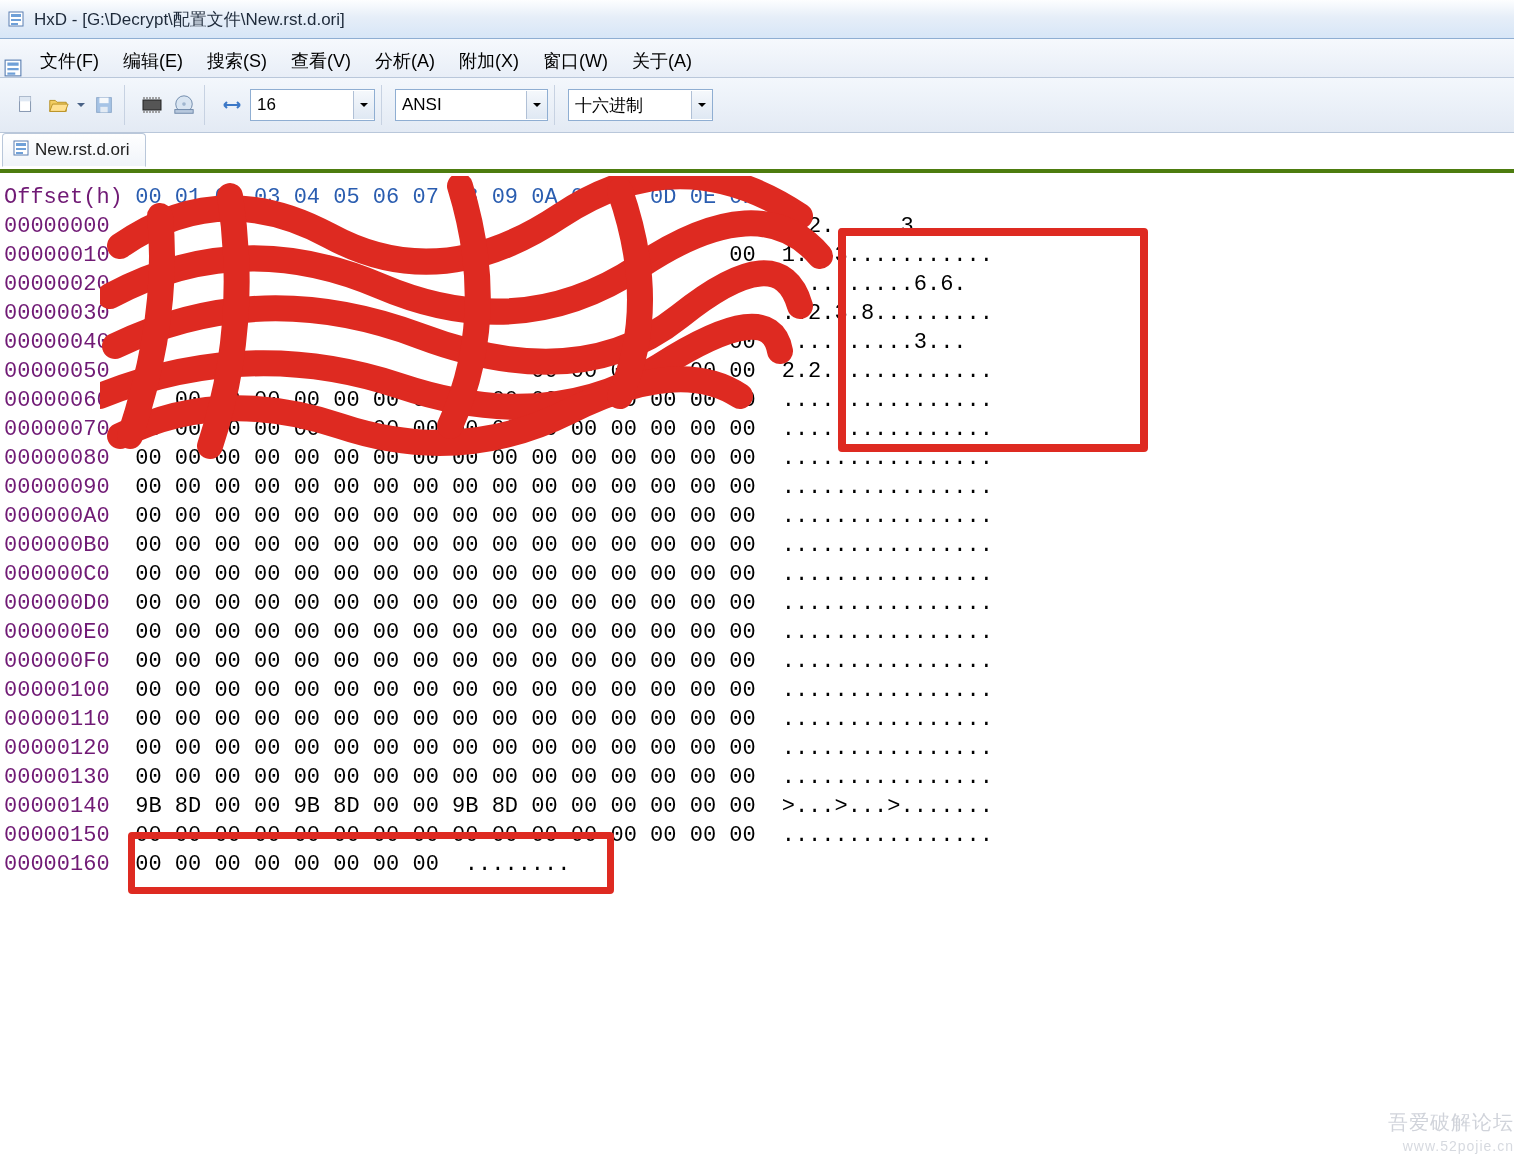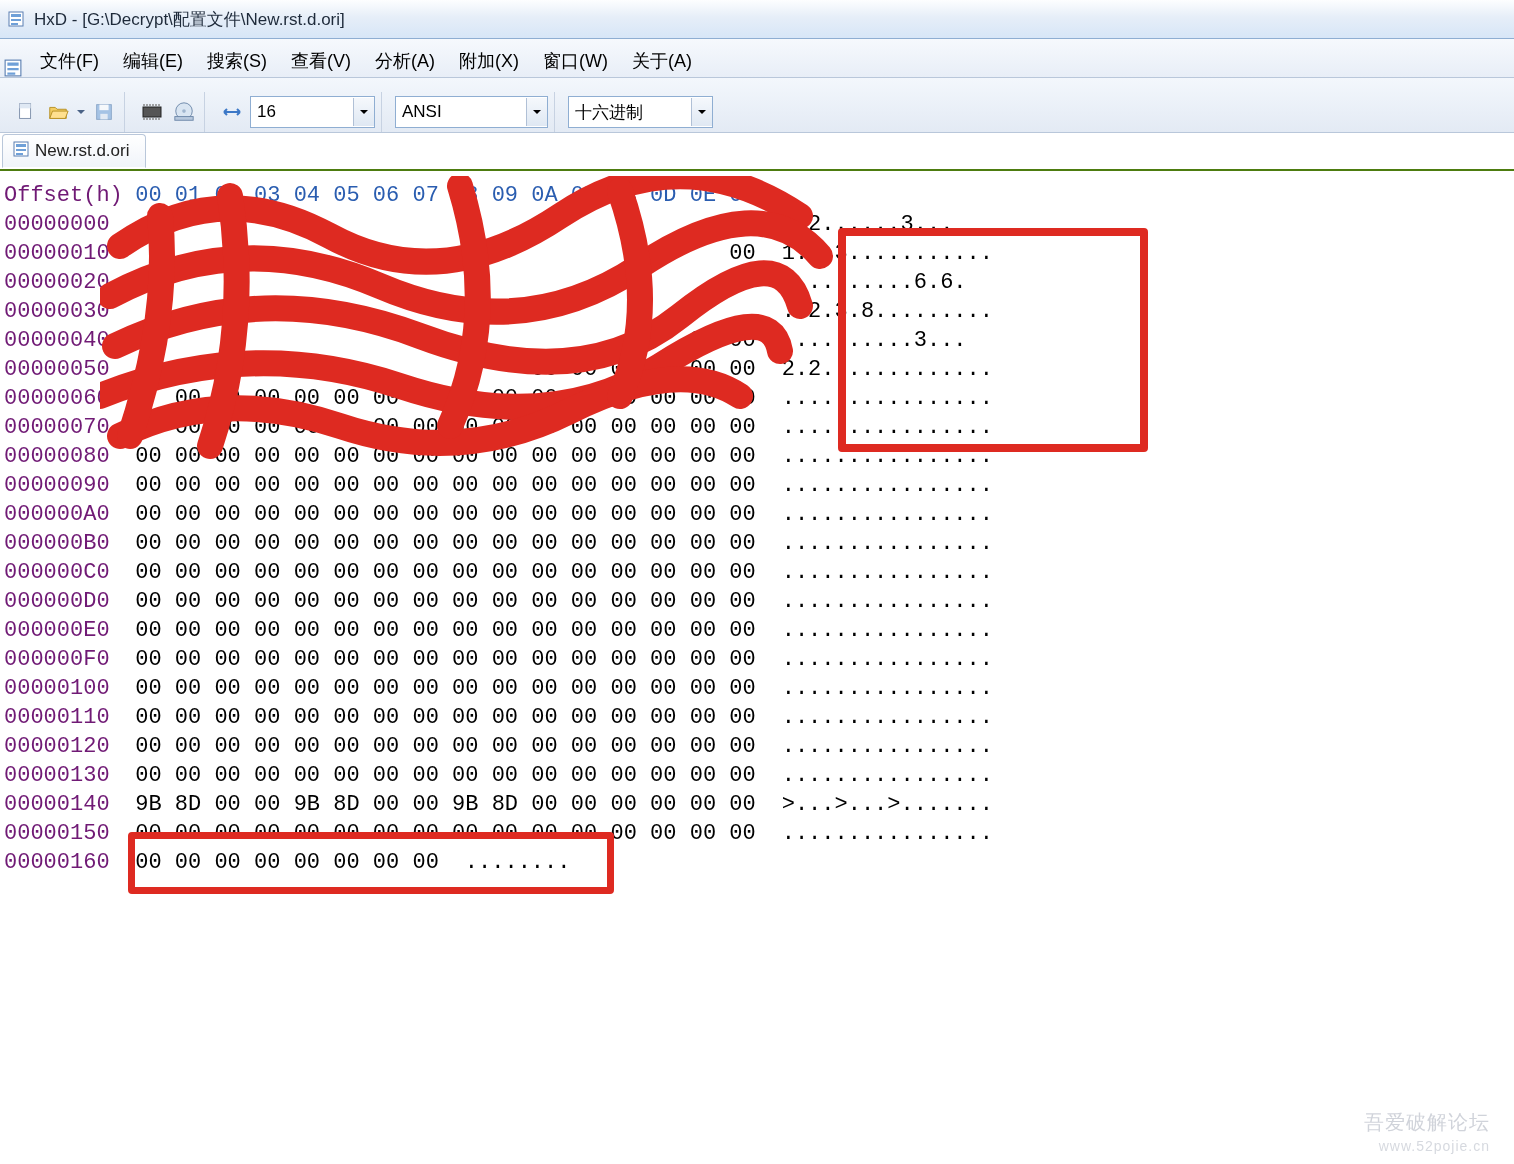--- a/index.html
+++ b/index.html
@@ -52,21 +52,21 @@
     color: #000;
     cursor: default;
   }
 
   
   .toolbar {
     height: 54px;
     background: linear-gradient(#f3f7fc, #e3eaf4);
     border-bottom: 1px solid #b9c7da;
     display: flex;
-    align-items: flex-end;
+    align-items: center;
     padding: 0 6px;
     gap: 7px;
   }
   .tool-group {
     display: flex;
     align-items: center;
     gap: 4px;
     padding: 0 6px;
     border-right: 1px solid #c7d2e2;
     height: 40px;
@@ -100,23 +100,23 @@
     display: flex;
     align-items: center;
     justify-content: center;
   }
   .combo .arrow svg { display:block; }
 
   
   .tabstrip {
     height: 36px;
     background: #fff;
-    border-bottom: 2px solid #4d7c0f;
-    display: flex;
-    align-items: center;
+    border-bottom: 4px solid #4d7c0f;
+    display: flex;
+    align-items: flex-start;
   }
   .tab {
     display: flex;
     align-items: center;
     gap: 6px;
     height: 32px;
     padding: 0 16px 0 10px;
     border: 1px solid #b9c7da;
     border-bottom: 1px solid #fff;
     border-radius: 4px 4px 0 0;
@@ -185,21 +185,21 @@
     left: 100px;
     width: 760px;
     height: 290px;
     pointer-events: none;
     z-index: 4;
   }
 
   
   .watermark {
     position: absolute;
-    right: 24px;
+    right: 0;
     bottom: 6px;
     font-size: 20px;
     color: rgba(120,130,150,0.35);
     letter-spacing: 1px;
     text-align: right;
     line-height: 24px;
     font-family: "Microsoft YaHei", sans-serif;
   }
   .watermark .sub { font-size: 14px; color: rgba(120,130,150,0.3);}
 

